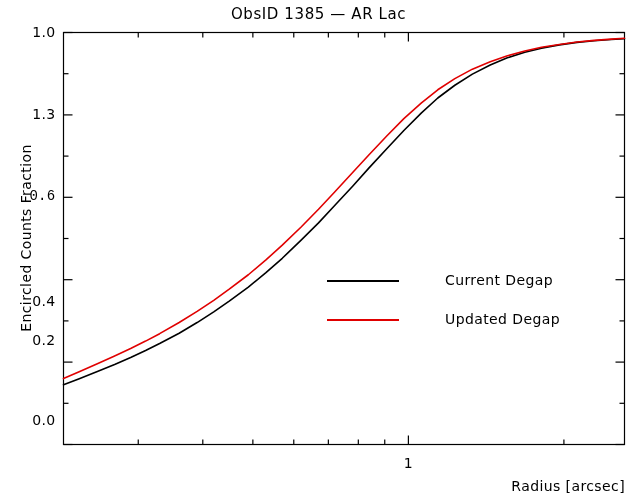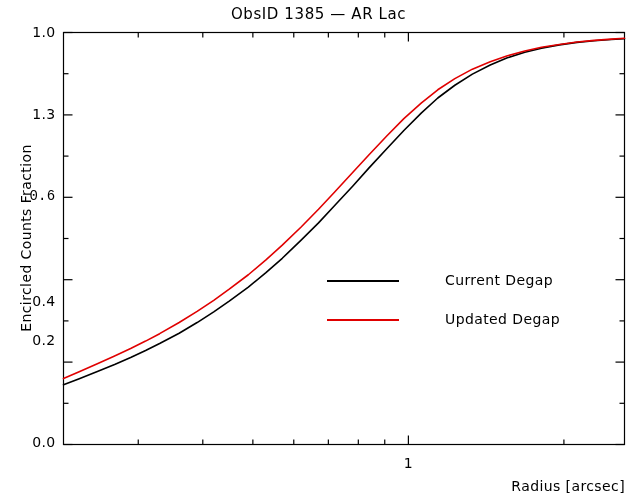--- a/index.html
+++ b/index.html
@@ -141,21 +141,21 @@
         <polyline points="63.50,384.76 78.63,378.99 97.34,371.58 114.61,364.57 130.64,357.57 145.61,350.56 159.63,343.56 179.16,333.26 197.12,322.55 213.74,311.84 229.22,301.12 248.33,287.12 265.94,272.70 282.26,258.28 301.13,240.15 318.53,222.84 334.68,205.54 352.64,186.18 369.27,167.64 387.23,148.27 403.86,130.56 421.46,112.84 437.79,98.01 454.84,85.24 472.38,74.11 490.21,65.05 506.72,58.04 524.79,52.28 541.52,48.16 559.38,44.86 576.99,42.39 594.29,40.74 611.27,39.50 624.50,38.68" fill="none" stroke="#000000" stroke-width="1.6" stroke-linejoin="round" stroke-linecap="round"></polyline>
         <polyline points="63.50,378.58 78.63,371.99 97.34,363.75 114.61,355.92 130.64,348.50 145.61,341.09 159.63,333.67 179.16,322.55 197.12,311.42 213.74,300.30 229.22,289.18 248.33,274.76 265.94,259.92 282.26,245.09 301.13,226.96 318.53,209.25 334.68,191.94 352.64,172.58 369.27,154.45 387.23,135.50 403.86,118.61 421.46,102.95 437.79,89.77 454.84,78.64 472.38,69.17 490.21,61.75 506.72,55.98 524.79,51.04 541.52,47.33 559.38,44.45 576.99,41.98 594.29,40.33 611.27,39.09 624.50,38.27" fill="none" stroke="#e00000" stroke-width="1.6" stroke-linejoin="round" stroke-linecap="round"></polyline>
       </g>
     <g id="legend-lines">
         <line x1="327" y1="281" x2="399" y2="281" stroke="#000000" stroke-width="1.8"></line>
         <line x1="327" y1="320" x2="399" y2="320" stroke="#e00000" stroke-width="1.8"></line>
       </g>
   </svg>
 
   <div id="tick-labels">
-      <div class="tick-text ytick-text" style="left: 9.5px; top: 434px;">0.0</div>
+      <div class="tick-text ytick-text" style="left: 9.5px; top: 412px;">0.0</div>
       <div class="tick-text ytick-text" style="left: 9.5px; top: 332px;">0.2</div>
       <div class="tick-text ytick-text" style="left: 9.5px; top: 270.7px; margin-top: 22px;">0.4</div>
       <div class="tick-text ytick-text" style="left: 9.5px; top: 188.3px; font-family: Liberation Mono, monospace;">0.6</div>
       <div class="tick-text ytick-text" style="left: 9.5px; top: 105.9px;">1.3</div>
       <div class="tick-text ytick-text" style="left: 9.5px; top: 23.5px;">1.0</div>
       <div class="tick-text xtick-text" style="left: 393.389px; top: 454.5px;">1</div>
     </div>
   <div id="legend-labels">
       <div class="legend-label" style="left: 409px; top: 272px;">Current Degap</div>
       <div class="legend-label" style="left: 409px; top: 311px;">Updated Degap</div>

